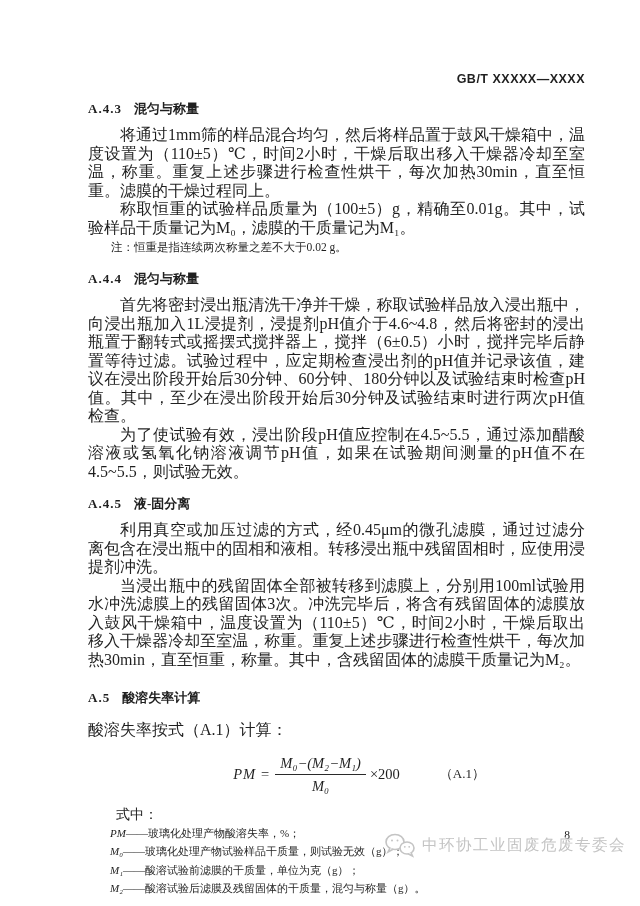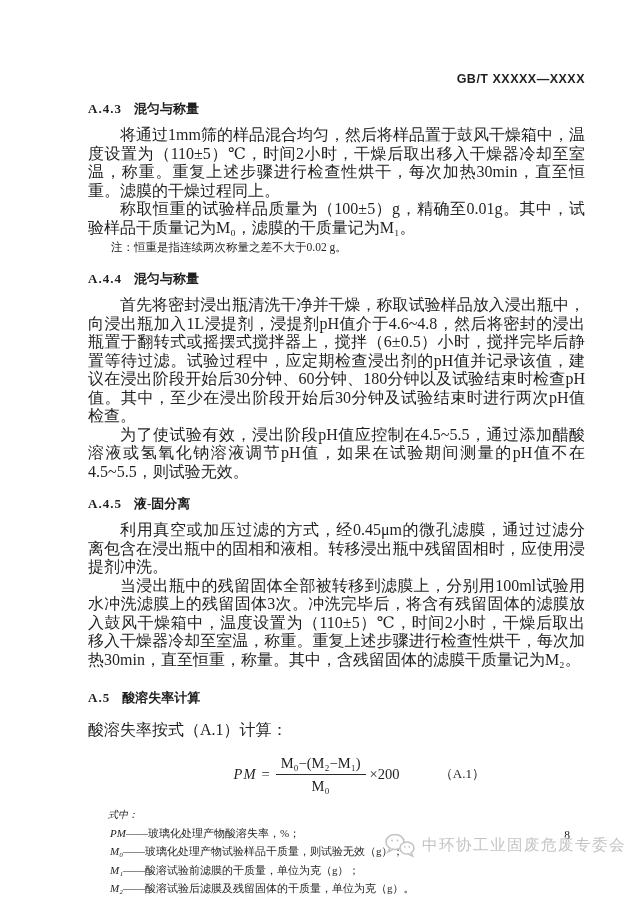--- a/index.html
+++ b/index.html
@@ -50,33 +50,34 @@
     align-items:center;
     margin:14px 40px 10px 0;
     font-size:14.5px;
   }
   .f-var{font-style:italic;margin-right:5px;letter-spacing:1px;}
   .f-eq{margin-right:6px;}
   .frac{
     display:inline-flex;
     flex-direction:column;
     align-items:center;
+    font-style:italic;
     line-height:1.25;
   }
   .frac .num{padding:0 5px 2px 5px;border-bottom:1px solid #2a2a2a;}
   .frac .den{padding-top:2px;}
   .f-mult{margin-left:4px;}
   .f-label{
     position:absolute;
     right:60px;top:50%;
     transform:translateY(-50%);
     font-size:13px;
   }
   .where-lead{
-    font-size:10px;line-height:19px;margin:0 0 0 0;padding-left:2em;font-style:italic;
+    font-size:14px;line-height:19px;margin:0 0 0 0;padding-left:2em;
   }
   .where-item{
     font-size:11px;line-height:18.5px;margin:0;padding-left:2em;
   }
   .where-item i{font-style:italic;}
   .end-line{
     width:190px;height:0;
     border-top:1.6px solid #3a3a3a;
     margin:44px auto 0 auto;
   }
@@ -137,21 +138,21 @@
         <span class="den">M₀</span>
       </span>
       <span class="f-mult">×200</span>
       <span class="f-label">（A.1）</span>
     </div>
 
     <p class="where-lead">式中：</p>
     <p class="where-item"><i>PM</i><span>——玻璃化处理产物酸溶失率，%；</span></p>
     <p class="where-item"><i>M₀</i><span>——玻璃化处理产物试验样品干质量，则试验无效（g）；</span></p>
     <p class="where-item"><i>M₁</i><span>——酸溶试验前滤膜的干质量，单位为克（g）；</span></p>
-    <p class="where-item"><i>M₂</i><span>——酸溶试验后滤膜及残留固体的干质量，单位为克（g）。</span></p>
+    <p class="where-item"><i>M₂</i><span>——酸溶试验后滤膜及残留固体的干质量，混匀与称量（g）。</span></p>
 
     <div class="end-line"></div>
   </div>
 
   <div class="page-number">8</div>
 
   <div class="watermark">
     <span class="wm-icon">
       <svg width="32" height="26" viewBox="0 0 32 26" fill="none" xmlns="http://www.w3.org/2000/svg">
         <ellipse cx="11" cy="10" rx="9" ry="7.5" stroke="#c4c4c4" stroke-width="1.6"></ellipse>

